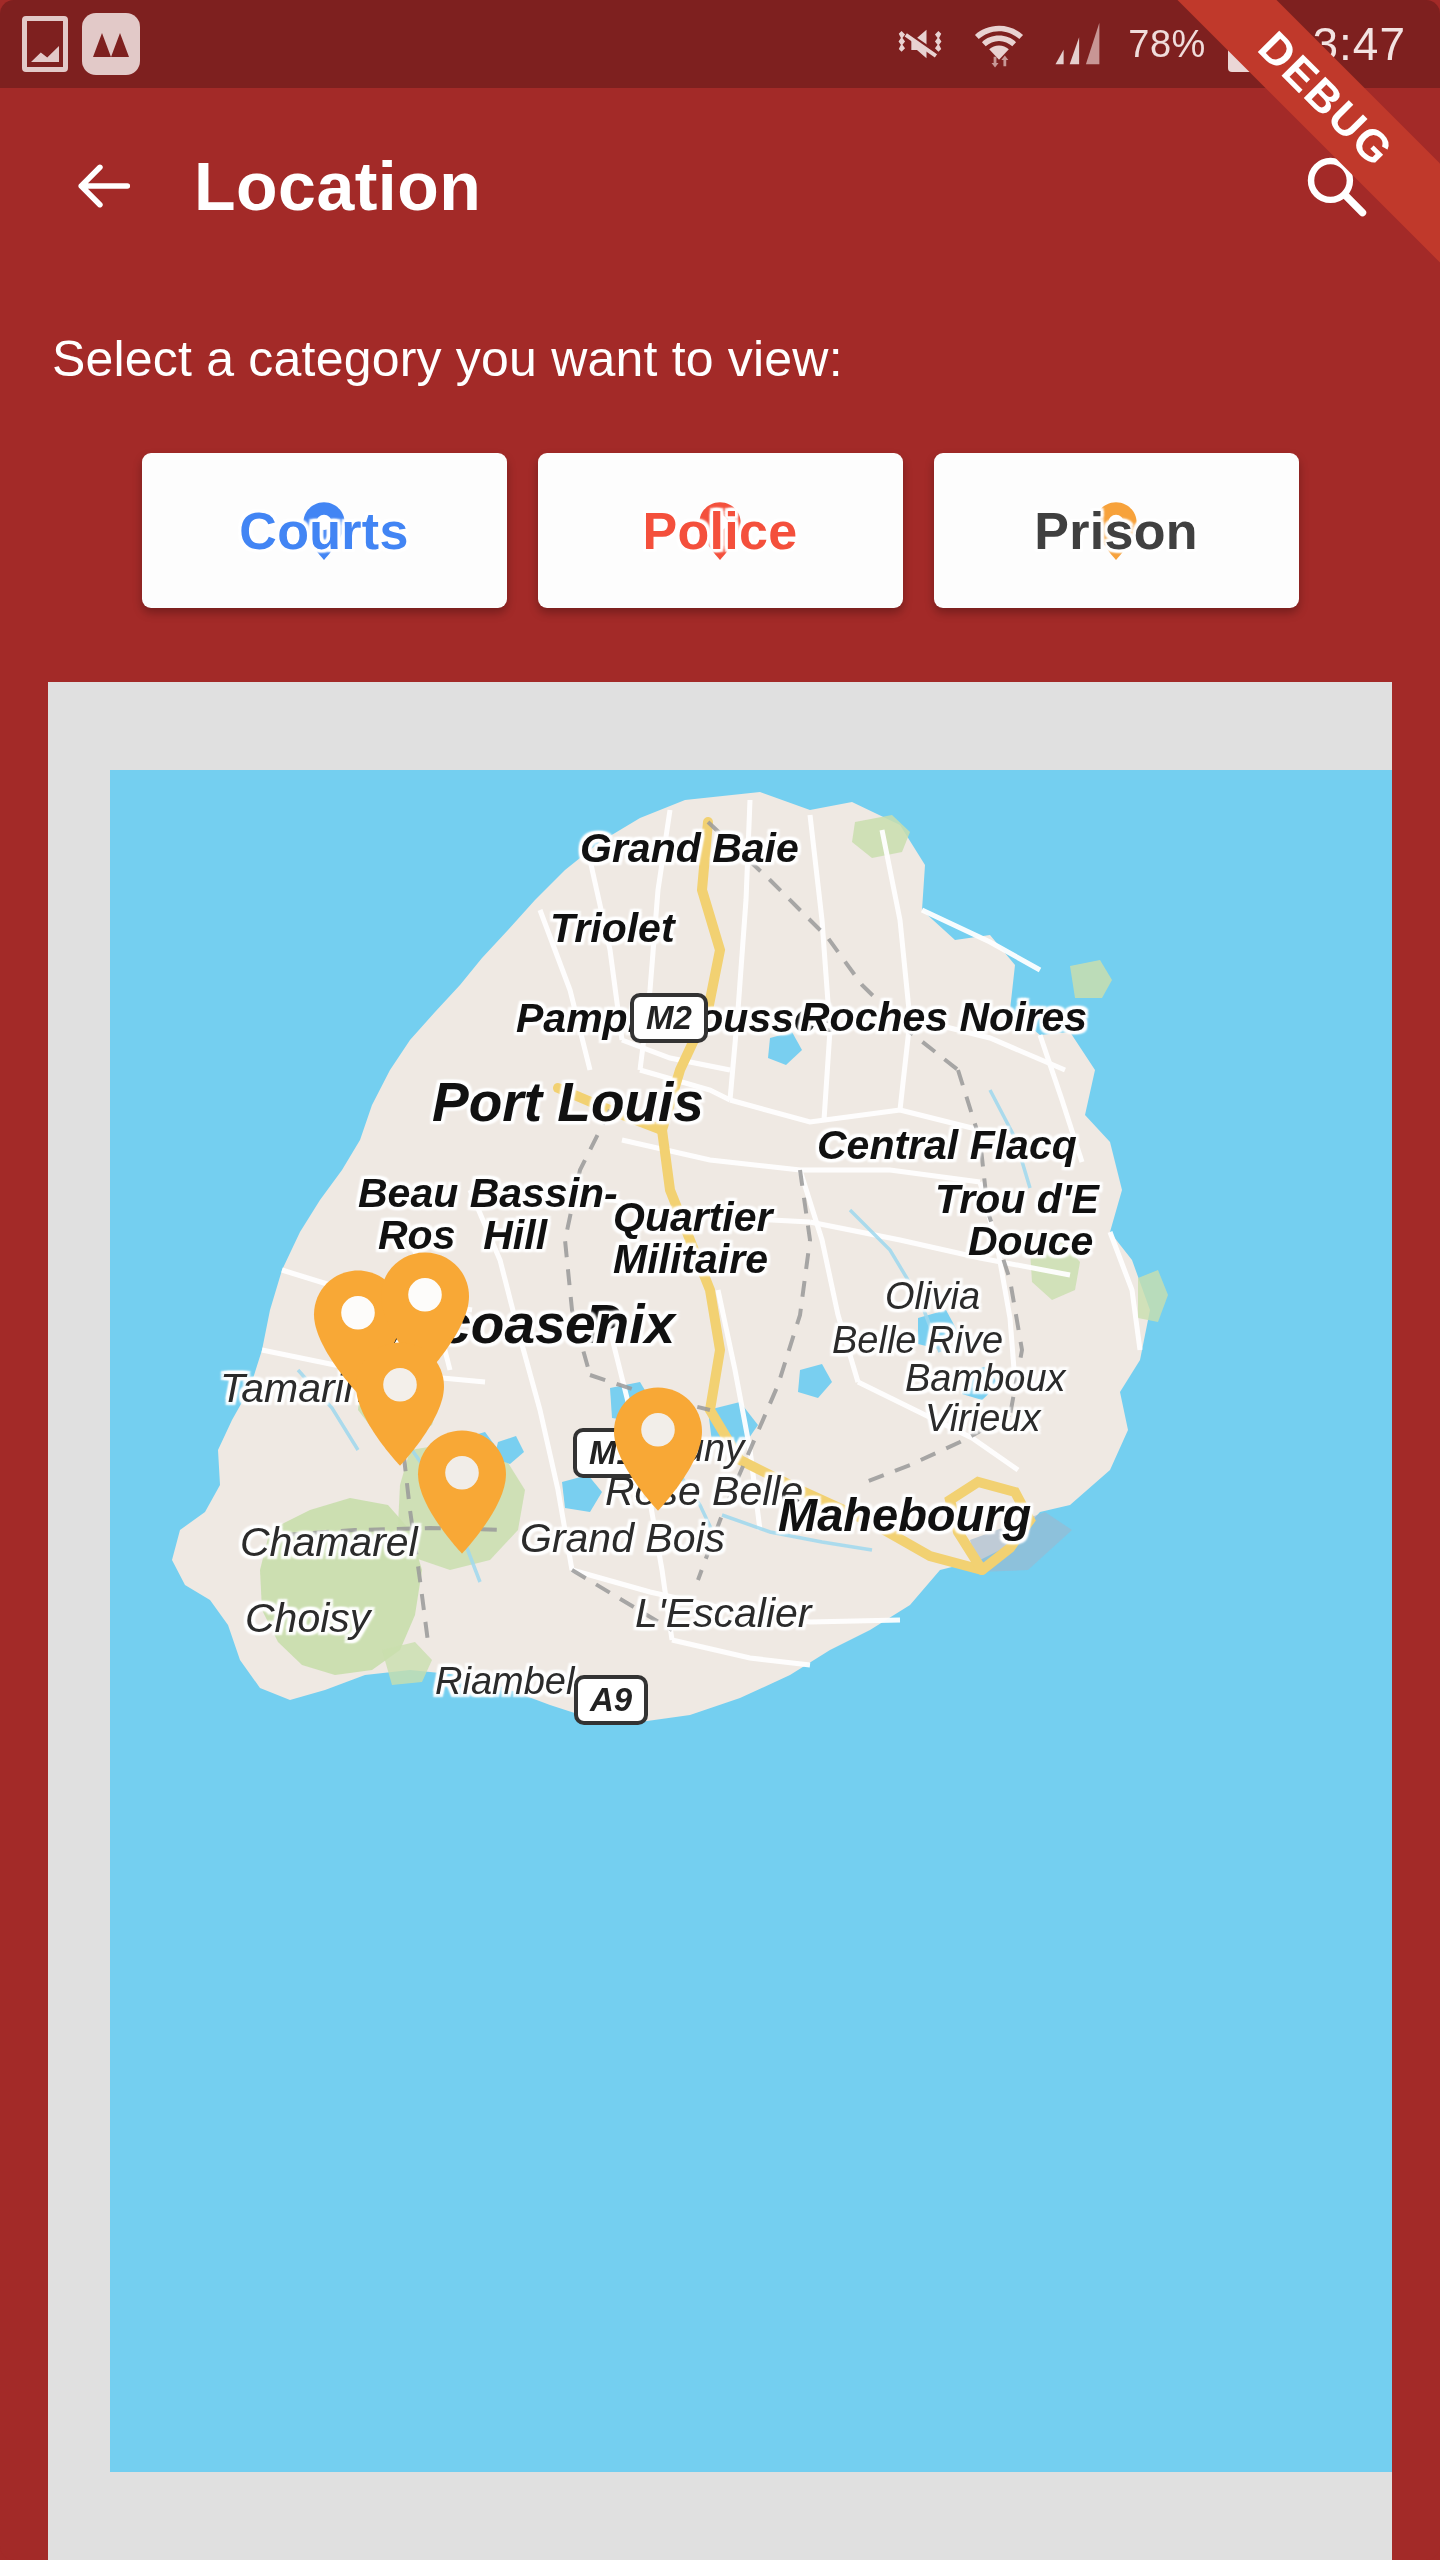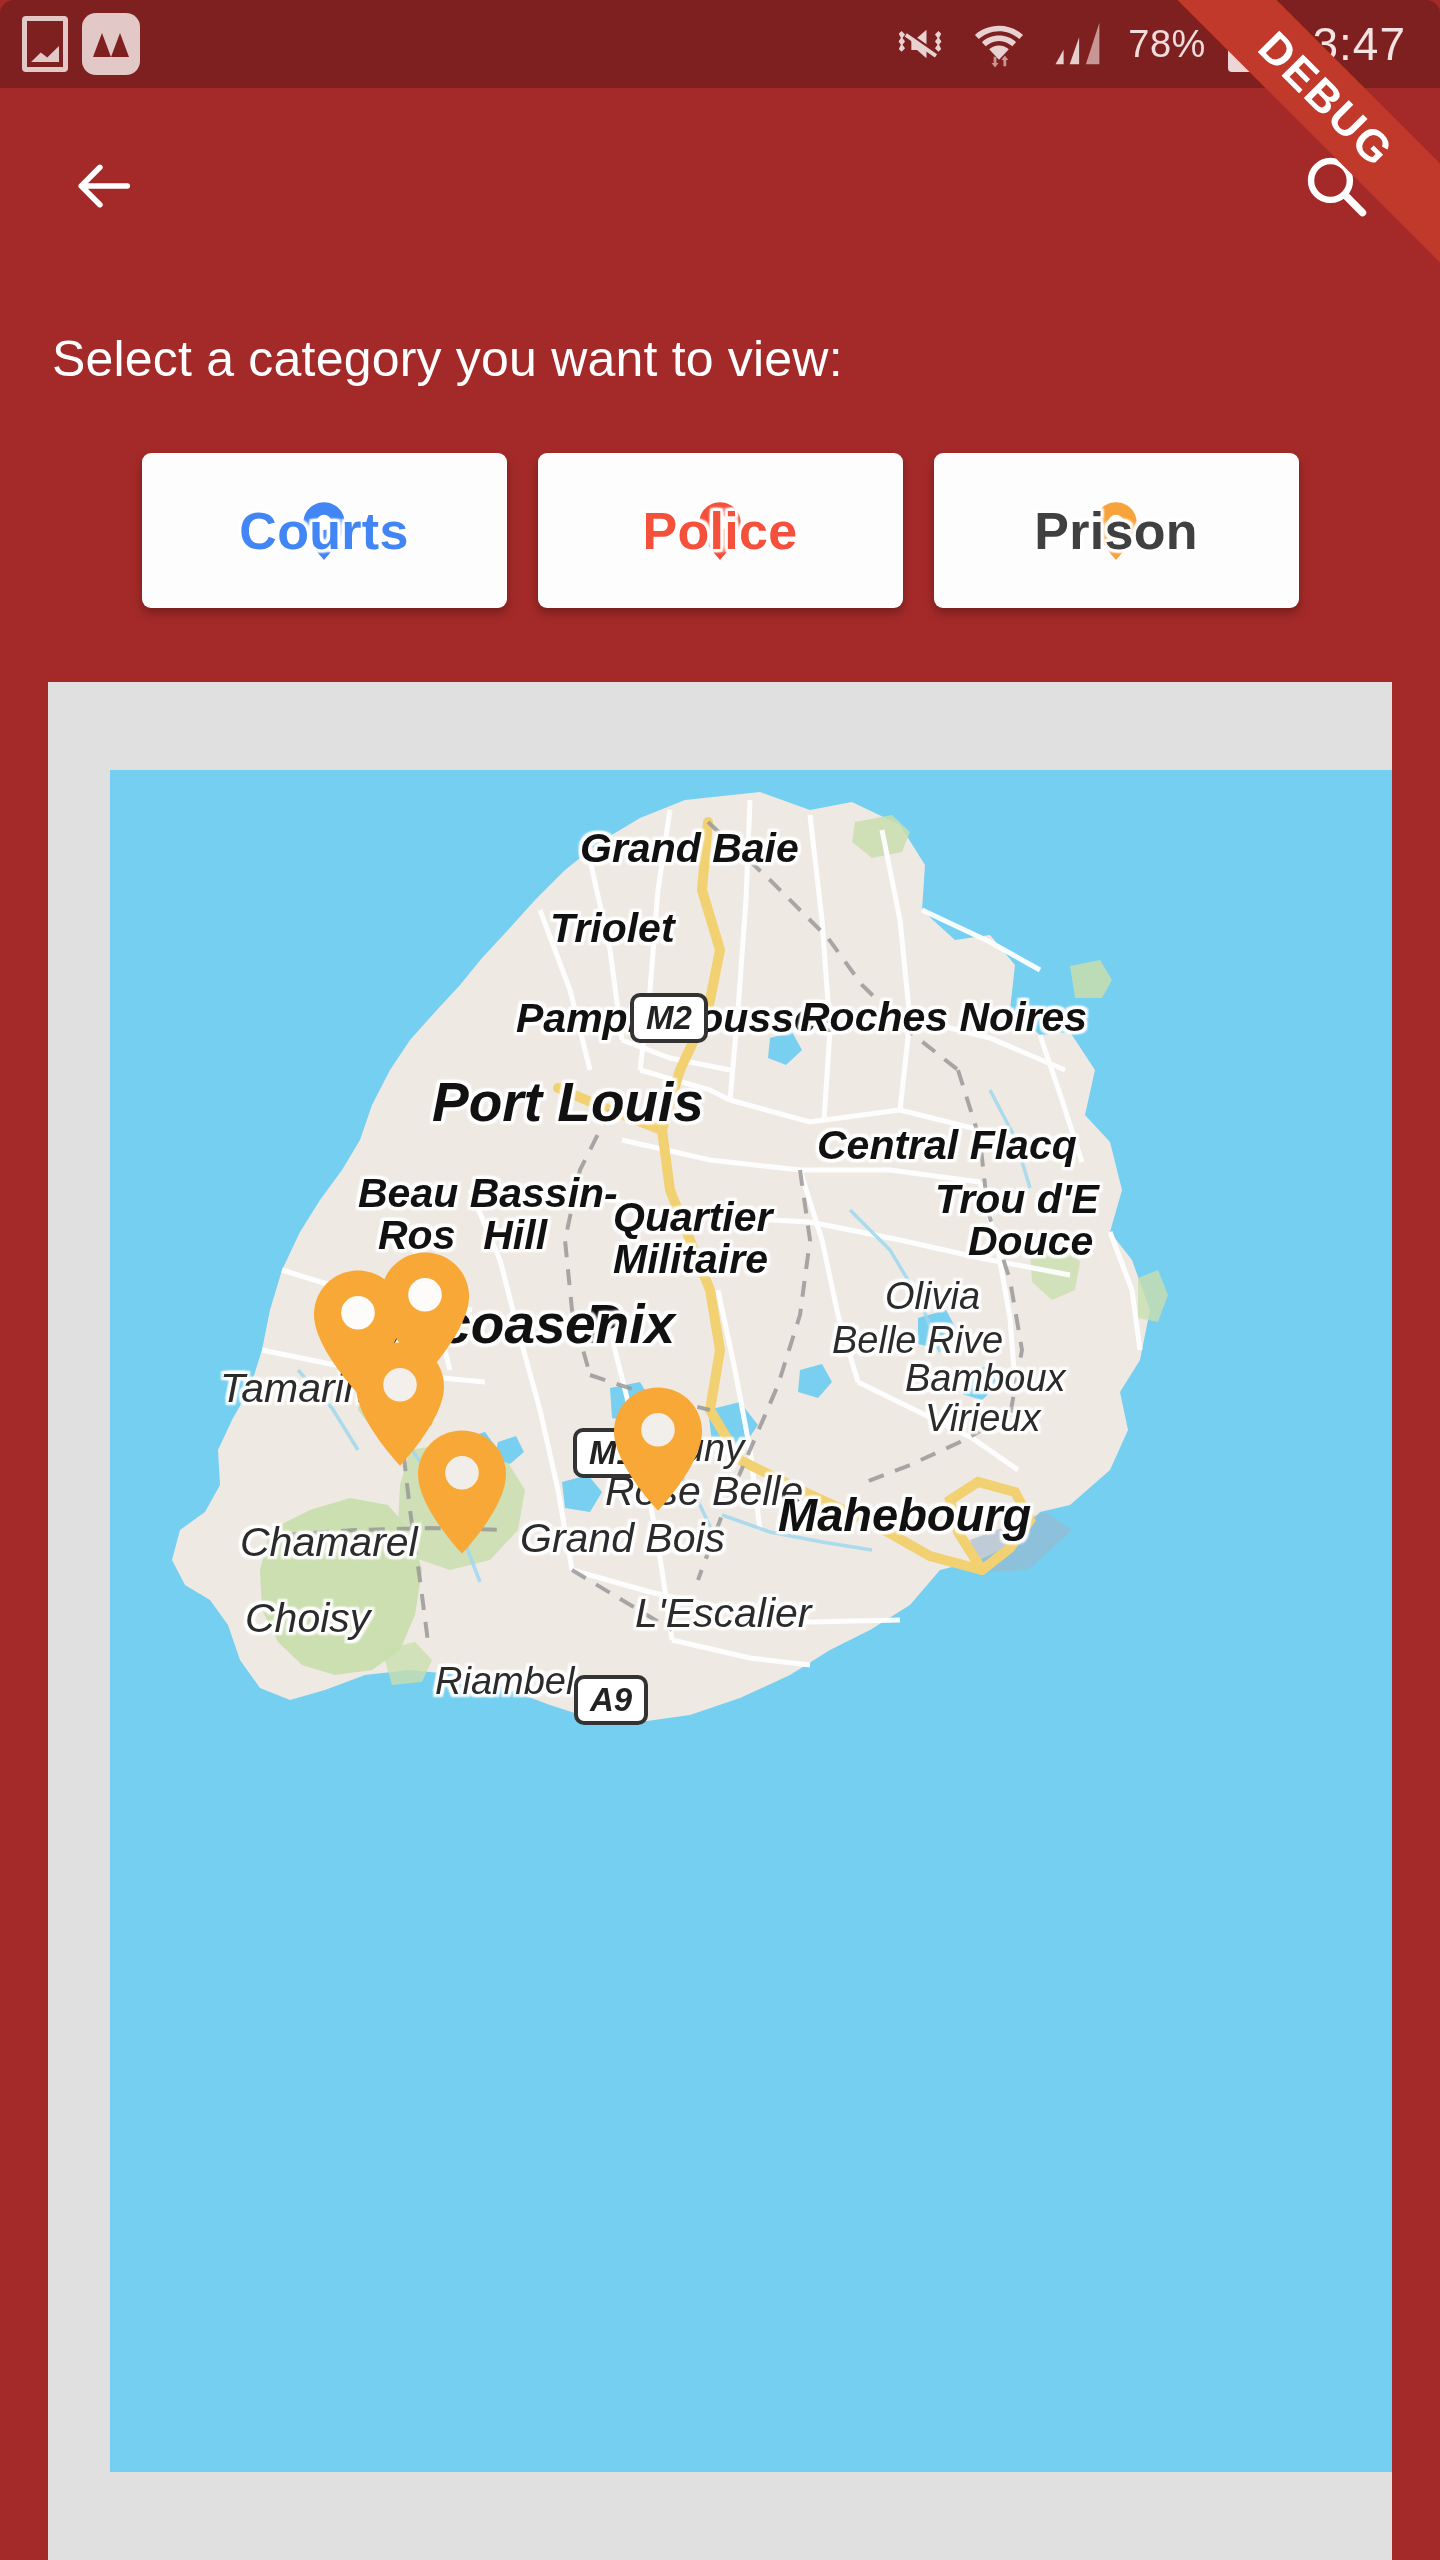--- a/index.html
+++ b/index.html
@@ -169,20 +169,21 @@
       <span>DEBUG</span>
     </div>
   </div>
 
   <div class="appbar">
     <div class="back-btn">
       <svg width="78" height="70" viewBox="0 0 24 24">
         <path fill="none" stroke="#fff" stroke-width="1.9" stroke-linecap="round" stroke-linejoin="round" d="M20 12 H4.2 M10.6 5.6 L4.2 12 l6.4 6.4"></path>
       </svg>
     </div>
+    <div class="page-title">Location</div>
     <div class="search-btn">
       <svg width="74" height="74" viewBox="0 0 24 24">
         <circle cx="10.2" cy="10.2" r="6.3" fill="none" stroke="#fff" stroke-width="2.1"></circle>
         <line x1="14.9" y1="14.9" x2="20.6" y2="20.6" stroke="#fff" stroke-width="2.4" stroke-linecap="round"></line>
       </svg>
     </div>
   </div>
 
   <div class="prompt">Select a category you want to view:</div>
 

